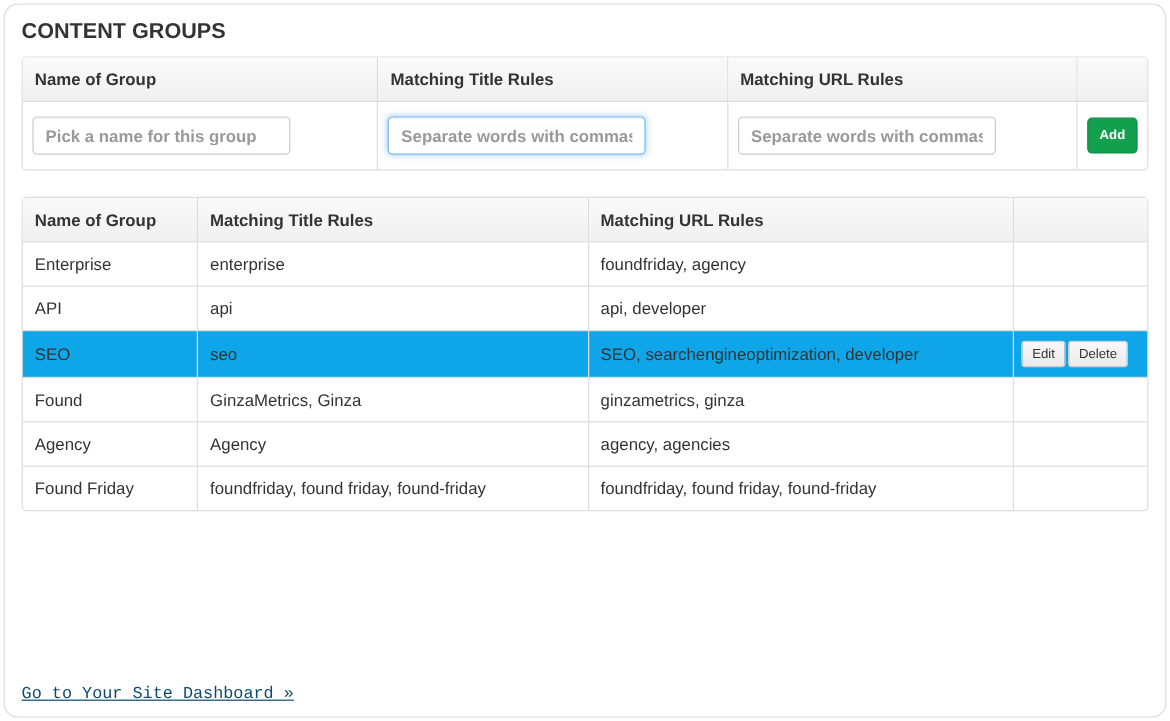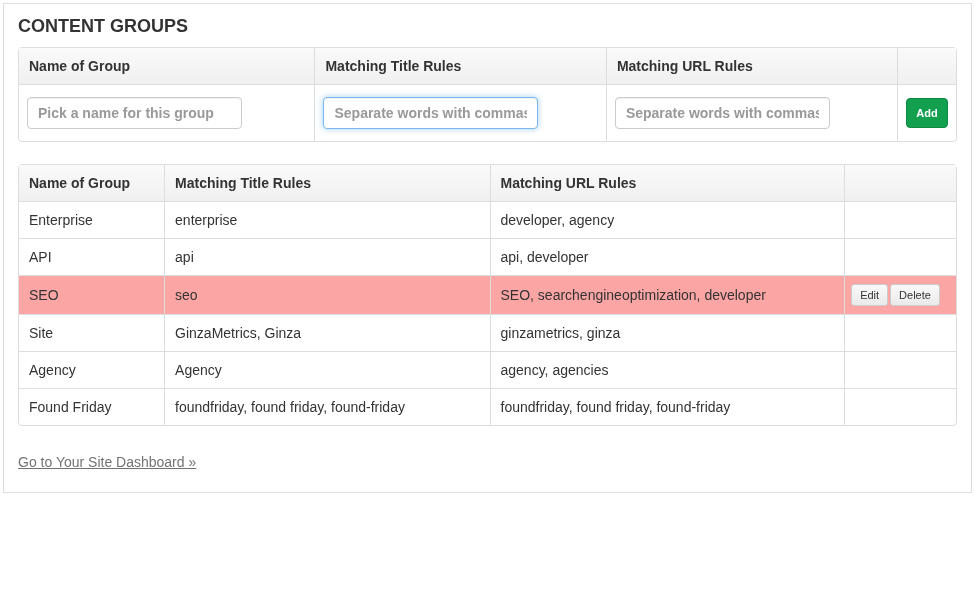--- a/index.html
+++ b/index.html
@@ -9,24 +9,24 @@
     }
     body {
       font-family: "Helvetica Neue", Helvetica, Arial, sans-serif;
       font-size: 14px;
       color: #333;
       background: #fff;
       padding: 3px;
     }
     .panel {
       border: 1px solid #ddd;
-      border-radius: 0;
+      border-radius: 12px;
       padding: 12px 14px 18px 14px;
       width: 969px;
-      height: 490px;
+      height: 595px;
       position: relative;
     }
     .panel-title {
       font-size: 18px;
       font-weight: bold;
       margin-bottom: 10px;
     }
     table {
       width: 100%;
       border-collapse: separate;
@@ -101,36 +101,37 @@
       color: #fff;
       font-weight: bold;
       padding: 8px 9px;
       font-size: 11px;
       border-radius: 4px;
     }
     .spacer {
       height: 22px;
     }
     tr.highlight td {
-      background: #fca5a5;
+      background: #0ea5e9;
     }
     .action-cell {
       white-space: nowrap;
       padding: 8px 6px;
     }
     .action-cell .btn {
       margin-right: 2px;
     }
     .dashboard-link {
       position: absolute;
       left: 14px;
-      bottom: 22px;
-      color: #737373;
+      bottom: 10px;
+      color: #0c4a6e;
       text-decoration: underline;
       font-size: 14px;
+      font-family: Liberation Mono, monospace;
     }
   </style>
 </head>
 <body>
 
 <div class="panel">
   <h2 class="panel-title">CONTENT GROUPS</h2>
 
   <table class="form-table">
     <thead>
@@ -167,37 +168,37 @@
         <th>Name of Group</th>
         <th>Matching Title Rules</th>
         <th>Matching URL Rules</th>
         <th></th>
       </tr>
     </thead>
     <tbody id="rows-body">
     <tr>
           <td>Enterprise</td>
           <td>enterprise</td>
-          <td>developer, agency</td>
+          <td>foundfriday, agency</td>
           <td class="action-cell"></td>
         </tr>
         <tr>
           <td>API</td>
           <td>api</td>
           <td>api, developer</td>
           <td class="action-cell"></td>
         </tr>
         <tr class="highlight">
           <td>SEO</td>
           <td>seo</td>
           <td>SEO, searchengineoptimization, developer</td>
           <td class="action-cell"><button class="btn">Edit</button><button class="btn">Delete</button></td>
         </tr>
         <tr>
-          <td>Site</td>
+          <td>Found</td>
           <td>GinzaMetrics, Ginza</td>
           <td>ginzametrics, ginza</td>
           <td class="action-cell"></td>
         </tr>
         <tr>
           <td>Agency</td>
           <td>Agency</td>
           <td>agency, agencies</td>
           <td class="action-cell"></td>
         </tr>

